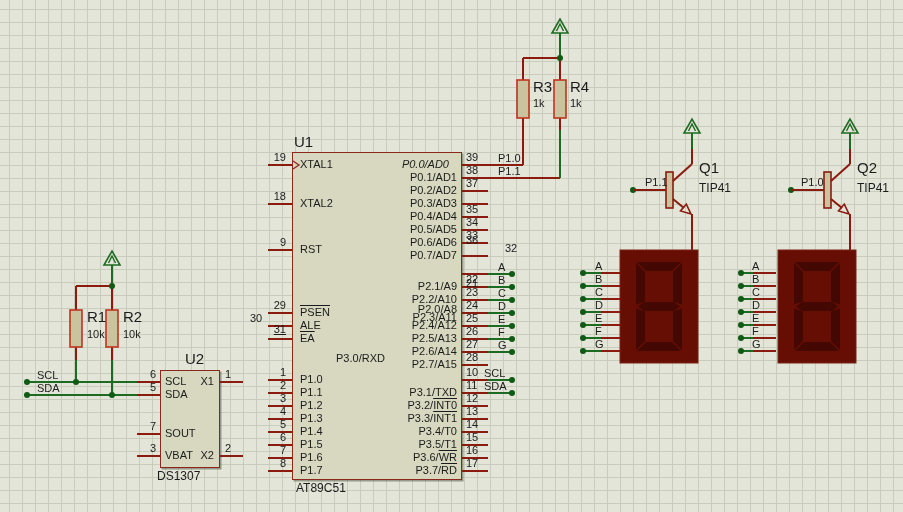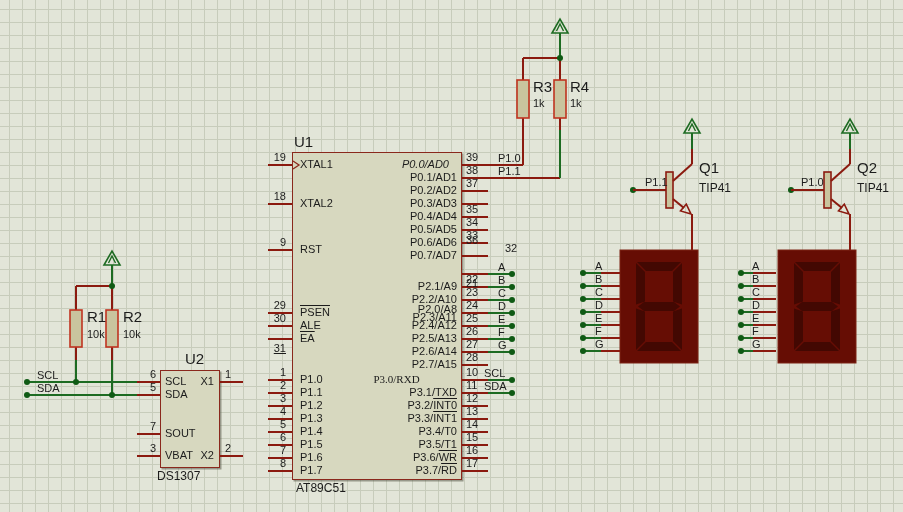--- a/index.html
+++ b/index.html
@@ -283,23 +283,23 @@
       <div class="lbl" style="left: 752px; top: 326px;">F</div>
       <div class="lbl" style="left: 752px; top: 339px;">G</div>
       <div class="lbl" style="left: 250px; top: 152px; width: 36px; text-align: right;">19</div>
       <div class="lbl" style="left: 300px; top: 159px;">XTAL1</div>
       <div class="lbl" style="left: 250px; top: 191px; width: 36px; text-align: right;">18</div>
       <div class="lbl" style="left: 300px; top: 198px;">XTAL2</div>
       <div class="lbl" style="left: 250px; top: 237px; width: 36px; text-align: right;">9</div>
       <div class="lbl" style="left: 300px; top: 244px;">RST</div>
       <div class="lbl" style="left: 250px; top: 300px; width: 36px; text-align: right;">29</div>
       <div class="lbl" style="left: 300px; top: 307px;"><span></span><span class="ov">PSEN</span></div>
-      <div class="lbl" style="left: 250px; top: 313px; width: 36px; text-align: right;">30</div>
+      <div class="lbl" style="left: 250px; top: 313px; width: 36px; text-align: left;">30</div>
       <div class="lbl" style="left: 300px; top: 320px;">ALE</div>
-      <div class="lbl" style="left: 250px; top: 343px; width: 36px; text-align: right; text-decoration: underline;">31</div>
+      <div class="lbl" style="left: 250px; top: 324px; width: 36px; text-align: right; text-decoration: underline;">31</div>
       <div class="lbl" style="left: 300px; top: 333px;"><span></span><span class="ov">EA</span></div>
       <div class="lbl" style="left: 250px; top: 367px; width: 36px; text-align: right;">1</div>
       <div class="lbl" style="left: 300px; top: 374px;">P1.0</div>
       <div class="lbl" style="left: 250px; top: 380px; width: 36px; text-align: right;">2</div>
       <div class="lbl" style="left: 300px; top: 387px;">P1.1</div>
       <div class="lbl" style="left: 250px; top: 393px; width: 36px; text-align: right;">3</div>
       <div class="lbl" style="left: 300px; top: 400px;">P1.2</div>
       <div class="lbl" style="left: 250px; top: 406px; width: 36px; text-align: right;">4</div>
       <div class="lbl" style="left: 300px; top: 413px;">P1.3</div>
       <div class="lbl" style="left: 250px; top: 419px; width: 36px; text-align: right;">5</div>
@@ -343,21 +343,21 @@
       <div class="lbl" style="left: 498px; top: 314px;">E</div>
       <div class="lbl" style="left: 466px; top: 326px; width: 28px;">26</div>
       <div class="lbl" style="left: 336px; top: 333px; width: 121px; text-align: right;">P2.5/A13</div>
       <div class="lbl" style="left: 498px; top: 327px;">F</div>
       <div class="lbl" style="left: 466px; top: 339px; width: 28px;">27</div>
       <div class="lbl" style="left: 336px; top: 346px; width: 121px; text-align: right;">P2.6/A14</div>
       <div class="lbl" style="left: 498px; top: 340px;">G</div>
       <div class="lbl" style="left: 466px; top: 352px; width: 28px;">28</div>
       <div class="lbl" style="left: 336px; top: 359px; width: 121px; text-align: right;">P2.7/A15</div>
       <div class="lbl" style="left: 466px; top: 367px; width: 28px;">10</div>
-      <div class="lbl" style="left: 336px; top: 374px; width: 121px; text-align: center; font-family: Liberation Serif, serif;">P3.0/RXD</div>
+      <div class="lbl" style="left: 336px; top: 353px; width: 121px; text-align: left;">P3.0/RXD</div>
       <div class="lbl" style="left: 484px; top: 368px;">SCL</div>
       <div class="lbl" style="left: 466px; top: 380px; width: 28px;">11</div>
       <div class="lbl" style="left: 336px; top: 387px; width: 121px; text-align: right;">P3.1/TXD</div>
       <div class="lbl" style="left: 484px; top: 381px;">SDA</div>
       <div class="lbl" style="left: 466px; top: 393px; width: 28px;">12</div>
       <div class="lbl" style="left: 336px; top: 400px; width: 121px; text-align: right;"><span>P3.2/</span><span class="ov">INT0</span></div>
       <div class="lbl" style="left: 466px; top: 406px; width: 28px;">13</div>
       <div class="lbl" style="left: 336px; top: 413px; width: 121px; text-align: right;"><span>P3.3/</span><span class="ov">INT1</span></div>
       <div class="lbl" style="left: 466px; top: 419px; width: 28px;">14</div>
       <div class="lbl" style="left: 336px; top: 426px; width: 121px; text-align: right;">P3.4/T0</div>

